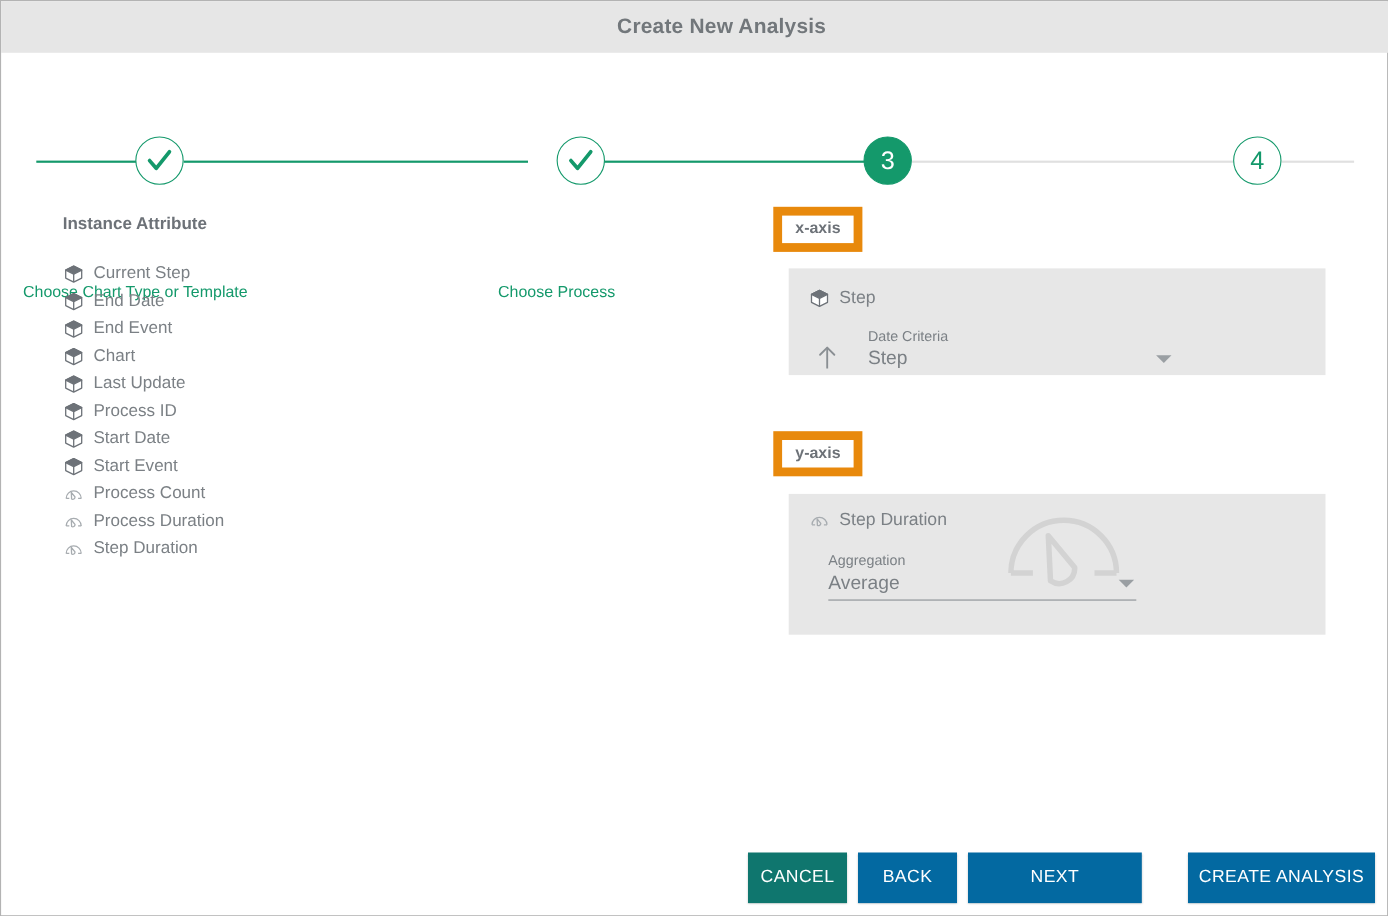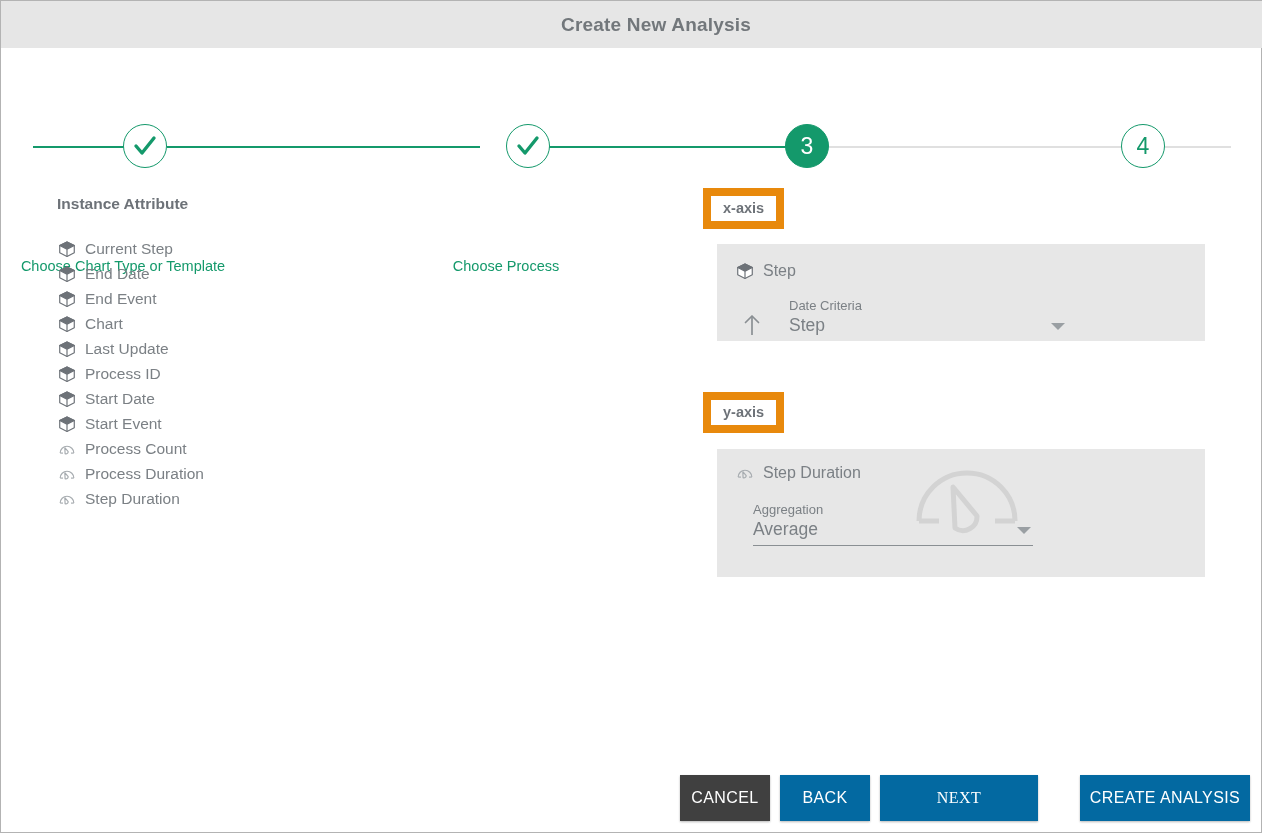--- a/index.html
+++ b/index.html
@@ -222,21 +222,21 @@
     align-items: center;
     justify-content: center;
     color: #ffffff;
     font-size: 16px;
     letter-spacing: 0.4px;
     cursor: pointer;
     border: none;
     box-shadow: 0 1px 2px rgba(0,0,0,0.28);
     font-family: "Liberation Sans", sans-serif;
   }
-  .btn-cancel { background: #404040; text-align: right; }
+  .btn-cancel { background: #0f766e; text-align: right; }
   .btn-blue { background: #0369a1; }
 </style>
 </head>
 <body>
 
 <div class="window">
 
   <div class="titlebar">
     <div class="titlebar-text">Create New Analysis</div>
   </div>
@@ -452,16 +452,16 @@
       <div class="field-label">Aggregation</div>
       <div class="field-ctrl">
         <div class="field-value">Average</div>
         <span class="caret"></span>
       </div>
     </div>
   </div>
 
   <div class="btn btn-cancel" style="left:679px; top:774px; width:90px;">CANCEL</div>
   <div class="btn btn-blue" style="left:779px; top:774px; width:90px;">BACK</div>
-  <div class="btn btn-blue" style="left:879px; top:774px; width:158px;font-family:Liberation Serif, serif;">NEXT</div>
+  <div class="btn btn-blue" style="left:879px; top:774px; width:158px;">NEXT</div>
   <div class="btn btn-blue" style="left:1079px; top:774px; width:170px;">CREATE ANALYSIS</div>
 
 </div>
 
 </body></html>

